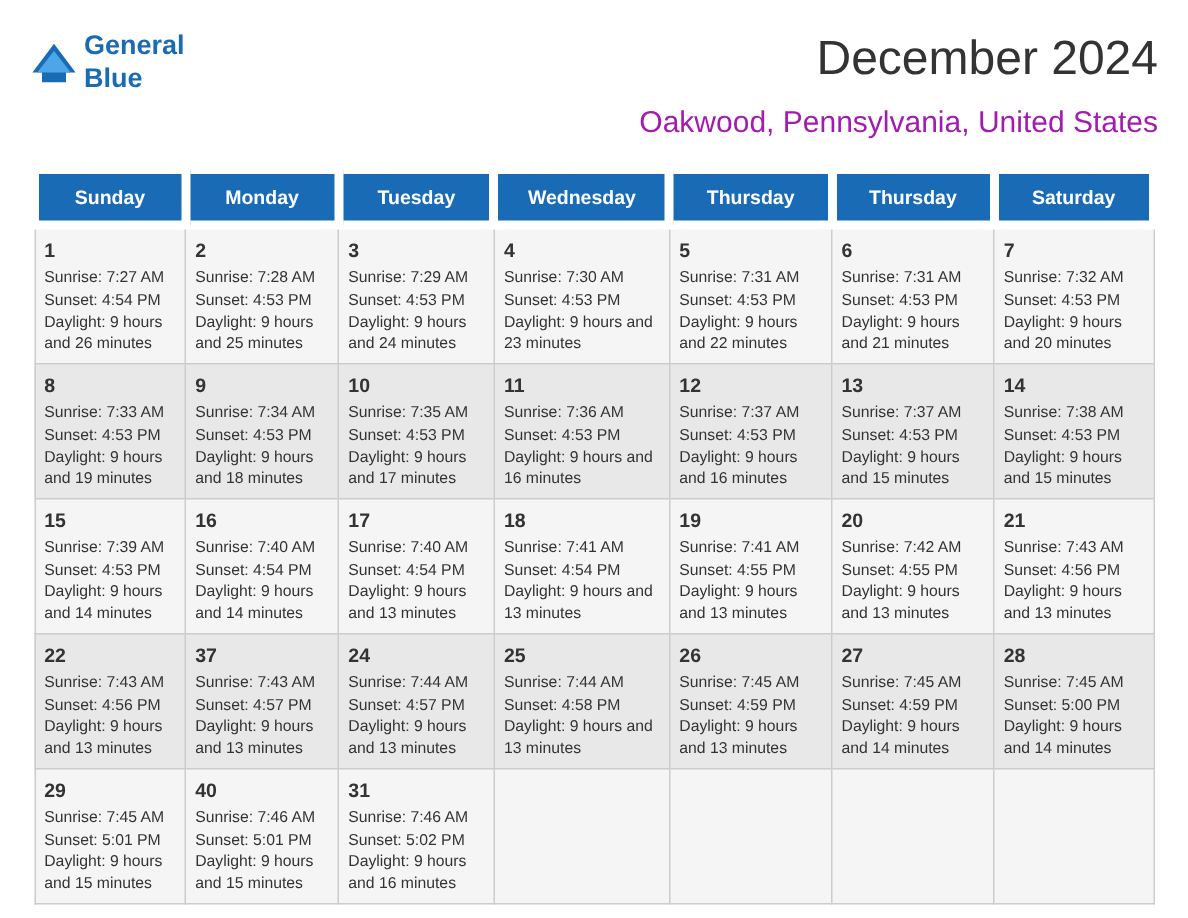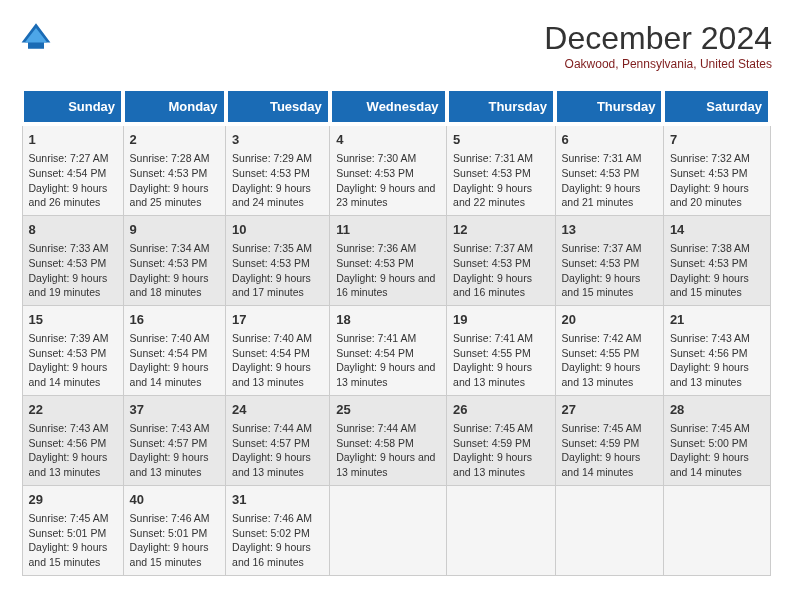--- a/index.html
+++ b/index.html
@@ -36,39 +36,40 @@
     }
     .title-block {
       text-align: right;
     }
     .title-block h1 {
       font-size: 32px;
       font-weight: normal;
       color: #333;
     }
     .title-block h2 {
-      font-size: 12px;
-      color: #7f1d1d;
+      font-size: 20px;
+      color: #a21caf;
       font-weight: normal;
+      margin-top: 14px;
     }
     table {
       width: 100%;
       border-collapse: collapse;
       font-size: 11px;
     }
     thead tr {
       background-color: #1a6bb5;
       color: #fff;
     }
     thead th {
       padding: 8px 6px;
-      text-align: right;
+      text-align: center;
       font-size: 13px;
       font-weight: bold;
-      border: 4px solid #ffffff;
+      border: 6px solid #ffffff;
     }
     tbody tr {
       vertical-align: top;
     }
     tbody tr:nth-child(odd) {
       background-color: #f5f5f5;
     }
     tbody tr:nth-child(even) {
       background-color: #e8e8e8;
     }
@@ -95,20 +96,24 @@
 
 <div class="header">
   <div class="logo">
     <svg class="logo-icon" viewBox="0 0 40 40">
 
       <rect x="0" y="0" width="40" height="40" fill="white"></rect>
 
       <polygon points="20,4 38,28 30,28 30,36 10,36 10,28 2,28" fill="#1a6bb5"></polygon>
       <polygon points="20,10 34,28 6,28" fill="#4da6e8"></polygon>
     </svg>
+    <div class="logo-text">
+      <div><span>General</span></div>
+      <div><span>Blue</span></div>
+    </div>
   </div>
   <div class="title-block">
     <h1>December 2024</h1>
     <h2>Oakwood, Pennsylvania, United States</h2>
   </div>
 </div>
 
 <table>
   <thead>
     <tr>

